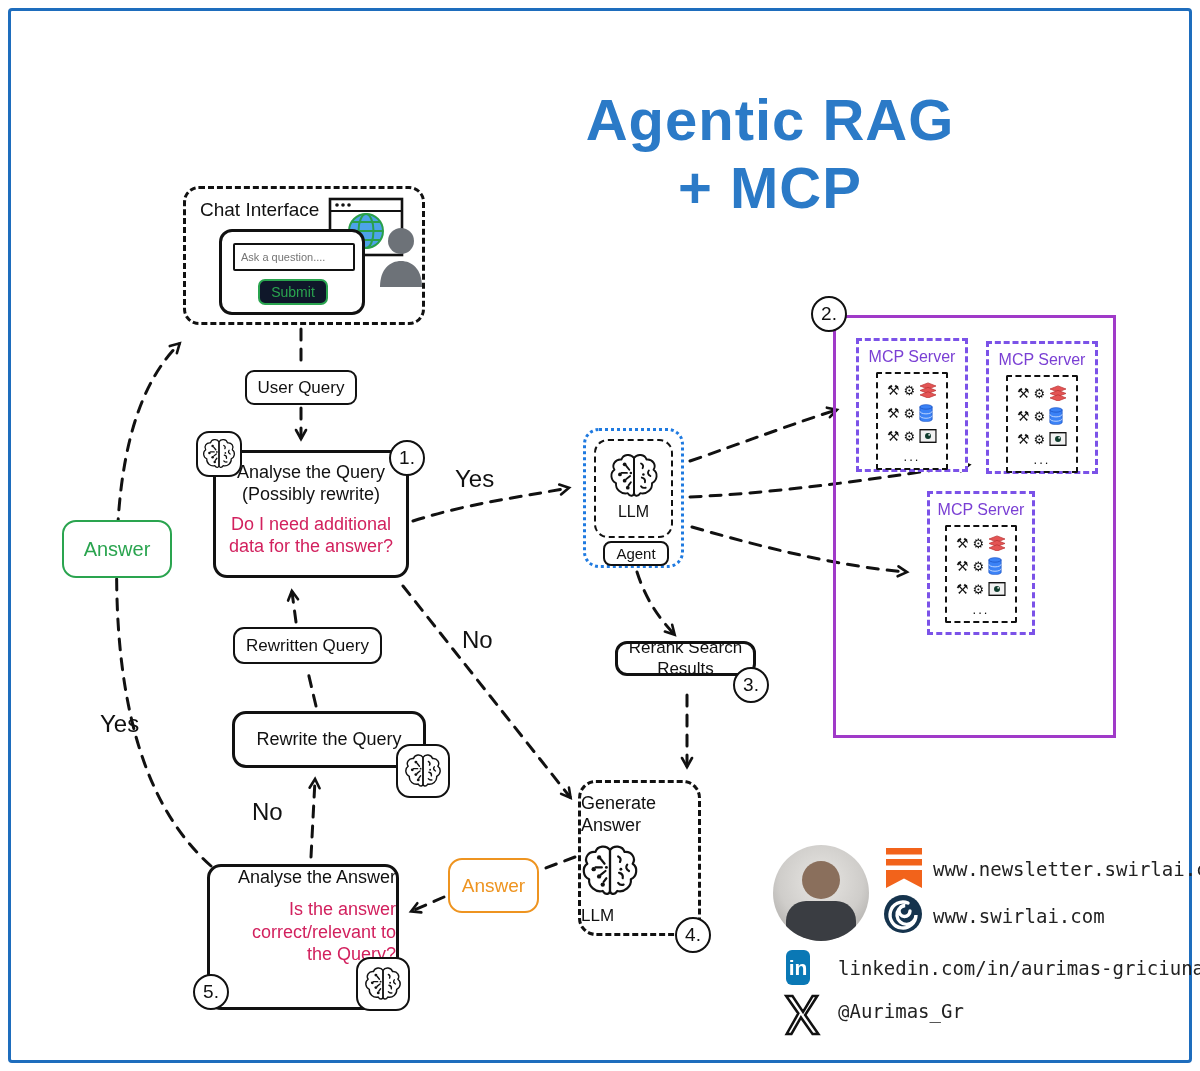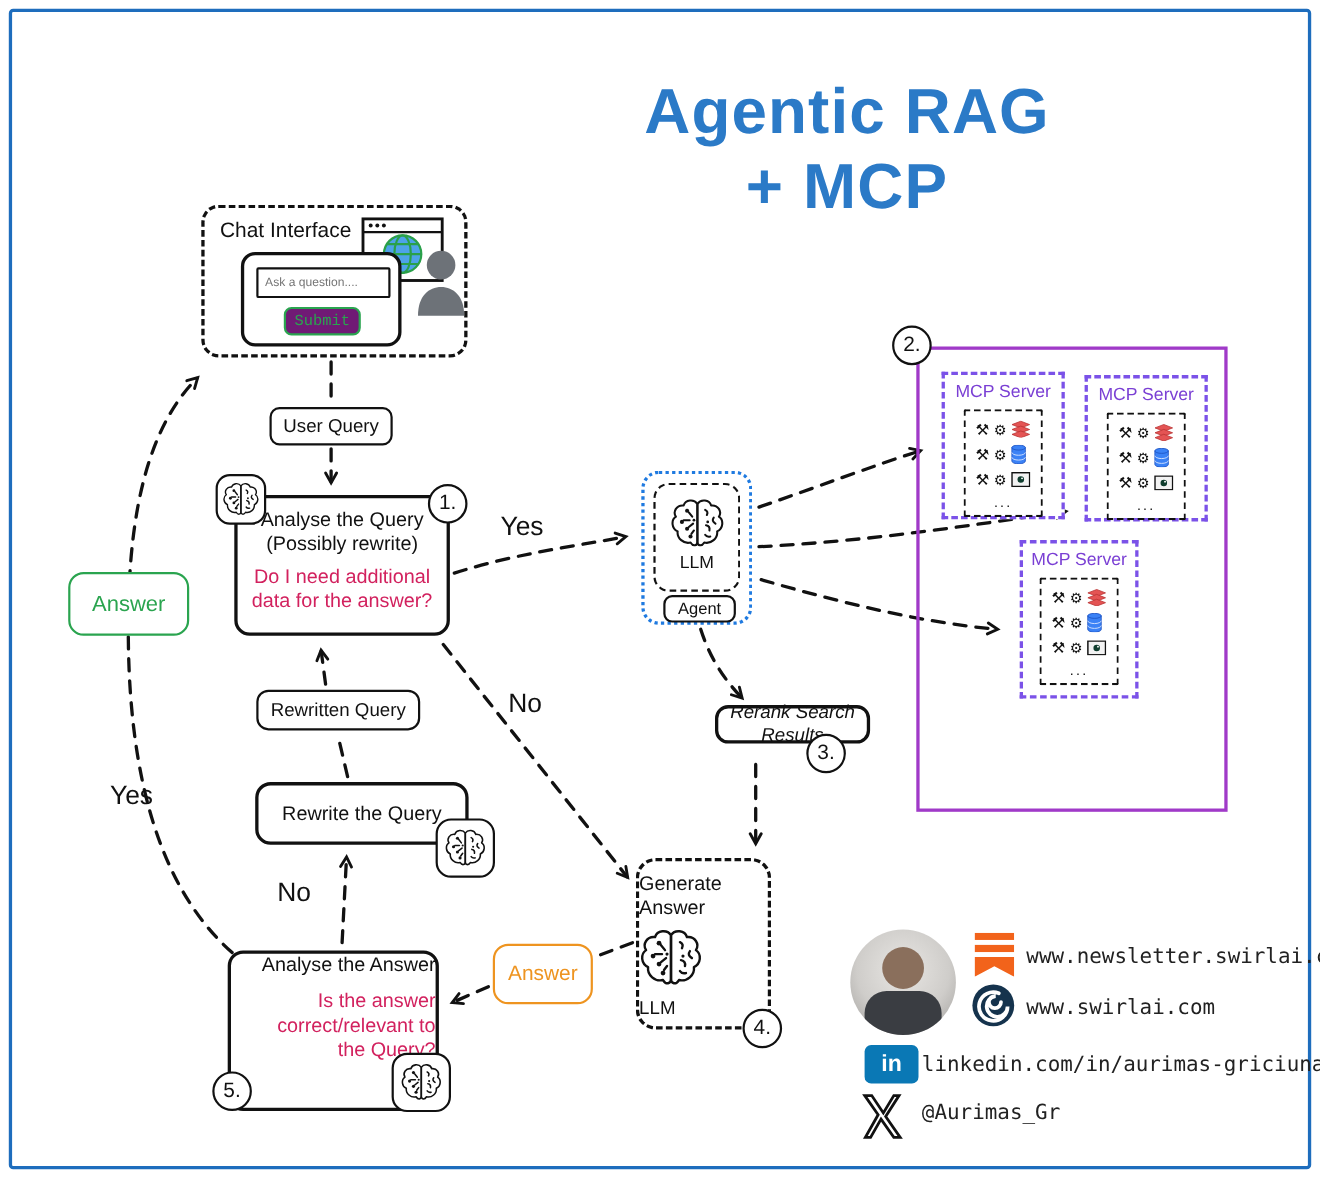--- a/index.html
+++ b/index.html
@@ -1,32 +1,32 @@
 <!DOCTYPE html>
 <html><head>
 <meta charset="utf-8">
 <style>
   * { margin:0; padding:0; box-sizing:border-box; }
   html,body { width:1200px; height:1071px; background:#fff; font-family:"Liberation Sans",sans-serif; color:#111; }
   #canvas { position:relative; width:1200px; height:1071px; background:#fff; overflow:hidden; }
   .frame { position:absolute; left:8px; top:8px; width:1184px; height:1055px; border:3px solid #1e6dbd; border-radius:4px; }
   #edges { position:absolute; left:0; top:0; z-index:1; }
   .node { position:absolute; z-index:2; background:#fff; }
-  .title { position:absolute; left:540px; top:68px; width:460px; text-align:center; z-index:2;
+  .title { position:absolute; left:540px; top:86px; width:460px; text-align:center; z-index:2;
            color:#2b7ac7; font-size:58px; font-weight:bold; line-height:1.17; letter-spacing:1px; }
   
   .chat { left:183px; top:186px; width:242px; height:139px; border:3px dashed #111; border-radius:16px; }
   .chat-label { position:absolute; left:14px; top:10px; font-size:19px; }
   .browser { position:absolute; left:142px; top:8px; }
   .person { position:absolute; left:192px; top:36px; }
   .chat-inner { position:absolute; left:33px; top:40px; width:146px; height:86px; background:#fff; border:3px solid #111; border-radius:13px; }
   .chat-input { position:absolute; left:11px; top:11px; width:122px; height:28px; border:2.5px solid #111; border-radius:2px;
                 font-size:11px; color:#999; padding:0 6px; font-family:Liberation Sans, sans-serif; outline:none; }
-  .submit-btn { position:absolute; left:36px; top:47px; width:70px; height:26px; background:#701a75; border:2px solid #2aa44f; border-radius:7px;
-                color:#2aa44f; font-size:14px; font-family:Liberation Mono, monospace; cursor:pointer; }
+  .submit-btn { position:absolute; left:36px; top:47px; width:70px; height:26px; background:#0f172a; border:2px solid #2aa44f; border-radius:7px;
+                color:#2aa44f; font-size:14px; font-family:Liberation Sans, sans-serif; cursor:pointer; }
   
   .pill { border:2.5px solid #111; border-radius:9px; display:flex; align-items:center; justify-content:center; font-size:17px; text-align:center; }
   .user-query { left:245px; top:370px; width:112px; height:35px; }
   .rewritten  { left:233px; top:627px; width:149px; height:37px; border-radius:11px; }
   .rewrite    { left:232px; top:711px; width:194px; height:57px; border-width:3px; border-radius:14px; font-size:18px; }
   .analyse-q { left:213px; top:450px; width:196px; height:128px; border:3px solid #111; border-radius:14px; text-align:center; padding-top:9px; }
   .analyse-q .black { font-size:18px; line-height:1.2; }
   .analyse-q .pink  { font-size:18px; line-height:1.2; color:#d2215e; margin-top:9px; }
   .analyse-a { left:207px; top:864px; width:192px; height:146px; border:3px solid #111; border-radius:14px; text-align:right; padding-top:0; }
   .analyse-a .black { font-size:18px; }
@@ -37,21 +37,21 @@
            display:flex; align-items:center; justify-content:center; font-size:19px; }
   .chip { position:absolute; background:#fff; border:2.5px solid #111; border-radius:13px; z-index:3;
           display:flex; align-items:center; justify-content:center; }
   
   .agent { left:583px; top:428px; width:101px; height:140px; border:3px dotted #1f7ae0; border-radius:16px; background:transparent; }
   .agent-inner { position:absolute; left:8px; top:8px; width:79px; height:99px; border:2.5px dashed #111; border-radius:14px;
                  display:flex; flex-direction:column; align-items:center; padding-top:10px; background:#fff; }
   .agent-inner .llm { font-size:16px; margin-top:2px; }
   .agent-tag { position:absolute; left:17px; top:110px; width:66px; height:25px; background:#fff; border:2.5px solid #111; border-radius:8px;
                display:flex; align-items:center; justify-content:center; font-size:15px; }
-  .rerank { left:650px; top:641px; width:141px; height:35px; border:3px solid #111; border-radius:12px; line-height:1.2;font-style:italic; }
+  .rerank { left:615px; top:641px; width:141px; height:35px; border:3px solid #111; border-radius:12px; line-height:1.2; }
   .generate { left:578px; top:780px; width:123px; height:156px; border:3px dashed #111; border-radius:18px; padding-top:10px; }
   .generate .t { font-size:18px; line-height:1.2; }
   .generate .llm { font-size:17px; margin-top:2px; }
   
   .mcp-wrap { left:833px; top:315px; width:283px; height:423px; border:3px solid #a03ac8; background:transparent; }
   .mcp-server { position:absolute; border:3px dashed #7b52e8; background:#fff; display:flex; flex-direction:column; align-items:center; }
   .mcp-title { color:#7a3fd4; font-size:16px; margin-top:7px; }
   .mcp-tools { border:2.5px dashed #111; border-radius:2px; margin-top:6px; padding:7px 9px 3px; display:flex; flex-direction:column; gap:5px; }
   .tool-row { display:flex; align-items:center; gap:4px; height:18px; }
   .tool-glyph { font-size:14px; line-height:1; }
@@ -59,21 +59,21 @@
   .ellipsis { text-align:center; font-size:13px; letter-spacing:2px; line-height:1; padding-bottom:2px; }
   
   .edge-label { position:absolute; z-index:2; font-size:24px; }
   
   .avatar { position:absolute; left:773px; top:845px; width:96px; height:96px; border-radius:50%; z-index:2;
             background:radial-gradient(circle at 50% 38%, #e8e6e3 0%, #cfcdca 55%, #9b9996 100%); overflow:hidden; }
   .avatar .head { position:absolute; left:29px; top:16px; width:38px; height:38px; border-radius:50%; background:#8a6f5c; }
   .avatar .body { position:absolute; left:13px; top:56px; width:70px; height:44px; border-radius:20px 20px 0 0; background:#3a3d42; }
   .flink { position:absolute; z-index:2; font-family:"DejaVu Sans Mono",monospace; font-size:19px; color:#222; white-space:nowrap; cursor:pointer; }
   .ficon { position:absolute; z-index:2; }
-  .li-icon { left:786px; top:950px; width:49px; height:35px; background:#0a78b5; border-radius:6px; color:#fff;
+  .li-icon { left:786px; top:950px; width:24px; height:35px; background:#0a78b5; border-radius:6px; color:#fff;
              display:flex; align-items:center; justify-content:center; font-size:21px; font-weight:bold; font-family:"Liberation Sans",sans-serif; }
 </style>
 </head>
 <body>
 
 <div id="canvas">
 
   <svg width="0" height="0" style="position:absolute">
     <defs>
       <symbol id="brain" viewBox="0 0 64 64">

